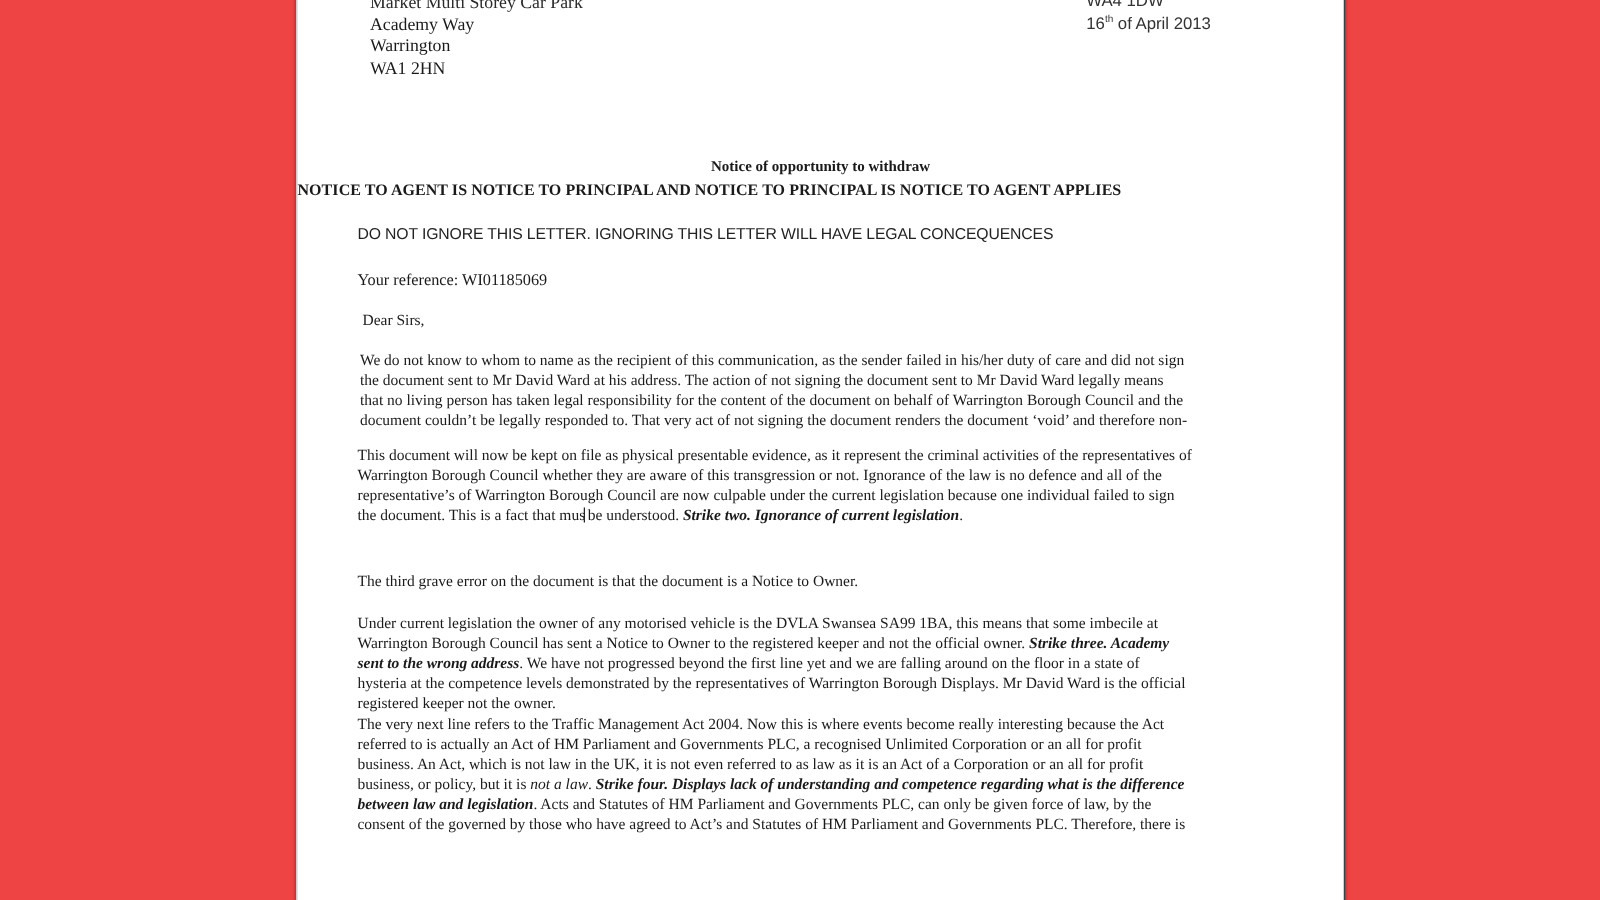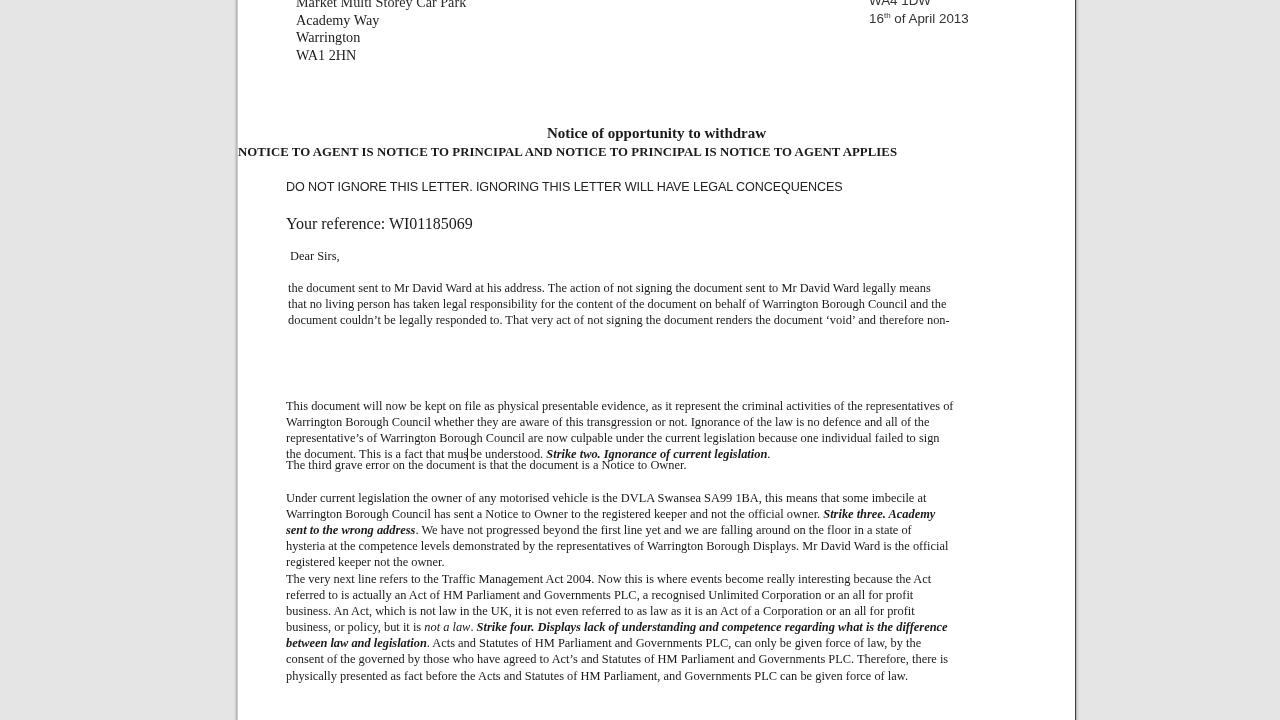--- a/index.html
+++ b/index.html
@@ -7,21 +7,21 @@
       padding: 0;
       width: 1280px;
       height: 720px;
       overflow: hidden;
       background: #53575a;
     }
     .viewer {
       position: relative;
       width: 1280px;
       height: 720px;
-      background: #e5e5e5;
+      background: #ef4444;
     }
     .page {
       position: absolute;
       left: 237px;
       top: -18px;
       width: 837px;
       height: 760px;
       background: #ffffff;
       box-shadow: 0 0 3px rgba(0,0,0,0.5);
       border-left: 1px solid #c9cbcc;
@@ -56,21 +56,21 @@
       vertical-align: super;
       line-height: 0;
     }
     .title {
       position: absolute;
       left: 0;
       width: 837px;
       top: 142px;
       text-align: center;
       font-weight: bold;
-      font-size: 15px;
+      font-size: 12px;
       line-height: 18px;
     }
     .subtitle {
       position: absolute;
       left: 0;
       width: 837px;
       top: 162px;
       text-align: left;
       font-weight: bold;
       font-size: 12.8px;
@@ -84,21 +84,21 @@
       font-size: 12.6px;
       line-height: 16px;
       color: #222;
       letter-spacing: -0.1px;
       white-space: nowrap;
     }
     .ref {
       position: absolute;
       left: 48px;
       top: 234px;
-      font-size: 16px;
+      font-size: 13px;
       line-height: 16px;
       white-space: nowrap;
     }
     .salutation {
       position: absolute;
       left: 52px;
       top: 266px;
       font-size: 12.4px;
       line-height: 16px;
     }
@@ -113,21 +113,21 @@
       white-space: nowrap;
       display: block;
     }
     .strike {
       font-weight: bold;
       font-style: italic;
     }
     .it { font-style: italic; }
     .ul { text-decoration: underline; }
     .p1 { top: 298px; left: 50px; }
-    .p2 { top: 416px; }
+    .p2 { top: 374px; }
     .p3 { top: 475px; }
     .p4 { top: 508px; }
     .p5 { top: 589px; }
     .cursor {
       display: inline-block;
       width: 1px;
       height: 12px;
       background: #222;
       vertical-align: -2px;
       margin: 0 -1px;
@@ -154,20 +154,21 @@
     <div class="title serif">Notice of opportunity to withdraw</div>
     <div class="subtitle serif">NOTICE TO AGENT IS NOTICE TO PRINCIPAL AND NOTICE TO PRINCIPAL IS NOTICE TO AGENT APPLIES</div>
 
     <div class="warning sans">DO NOT IGNORE THIS LETTER.  IGNORING THIS LETTER WILL HAVE LEGAL CONCEQUENCES</div>
 
     <div class="ref serif">Your reference: WI01185069</div>
 
     <div class="salutation serif">Dear Sirs,</div>
 
     <div class="para p1 serif">
+      <span class="line">We do not know to whom to name as the recipient of this communication, as the sender failed in his/her duty of care and did not sign</span>
       <span class="line">the document sent to Mr David Ward at his address.  The action of not signing the document sent to Mr David Ward legally means</span>
       <span class="line">that no living person has taken legal responsibility for the content of the document on behalf of Warrington Borough Council and the</span>
       <span class="line">document couldn’t be legally responded to.  That very act of not signing the document renders the document ‘void’ and therefore non-</span>
     </div>
 
     <div class="para p2 serif">
       <span class="line">This document will now be kept on file as physical presentable evidence, as it represent the criminal activities of the representatives of</span>
       <span class="line">Warrington Borough Council whether they are aware of this transgression or not.  Ignorance of the law is no defence and all of the</span>
       <span class="line">representative’s of Warrington Borough Council are now culpable under the current legislation because one individual failed to sign</span>
       <span class="line"><span>the document.  This is a fact that mus</span><span class="cursor"></span><span> be understood. </span><span class="strike">Strike two. Ignorance of current legislation</span><span>.</span></span>
@@ -185,17 +186,16 @@
       <span class="line">registered keeper not the owner.</span>
     </div>
 
     <div class="para p5 serif">
       <span class="line">The very next line refers to the Traffic Management Act 2004.  Now this is where events become really interesting because the Act</span>
       <span class="line">referred to is actually an Act of HM Parliament and Governments PLC, a recognised Unlimited Corporation or an all for profit</span>
       <span class="line">business.  An Act, which is not law in the UK, it is not even referred to as law as it is an Act of a Corporation or an all for profit</span>
       <span class="line"><span>business, or policy, but it is </span><span class="it">not a law</span><span>.  </span><span class="strike">Strike four. Displays lack of understanding and competence regarding what is the difference</span></span>
       <span class="line"><span class="strike">between law and legislation</span><span>.  Acts and Statutes of HM Parliament and Governments PLC, can only be given force of law, by the</span></span>
       <span class="line">consent of the governed by those who have agreed to Act’s and Statutes of HM Parliament and Governments PLC.  Therefore, there is</span>
-      <span class="line">physically presented as fact before the Acts and Statutes of HM Parliament, and Governments PLC can be given force of law.</span>
     </div>
 
   </div>
 </div>
 
 </body></html>

